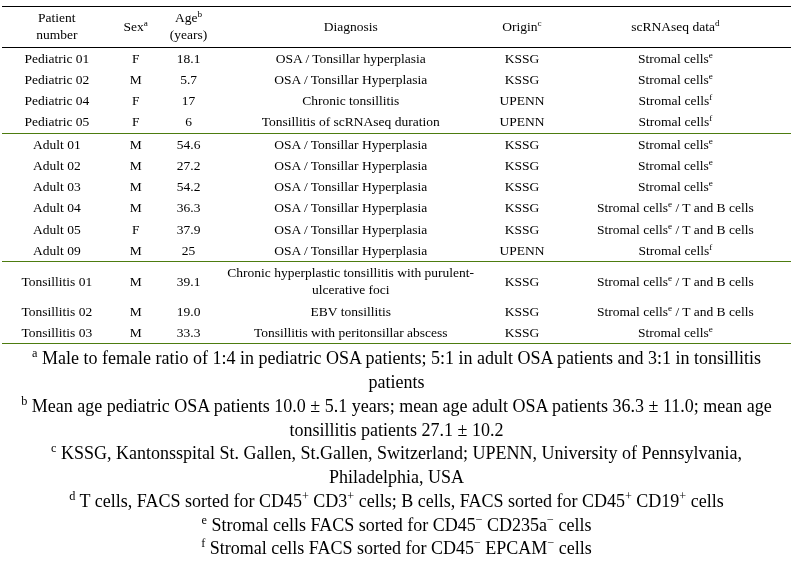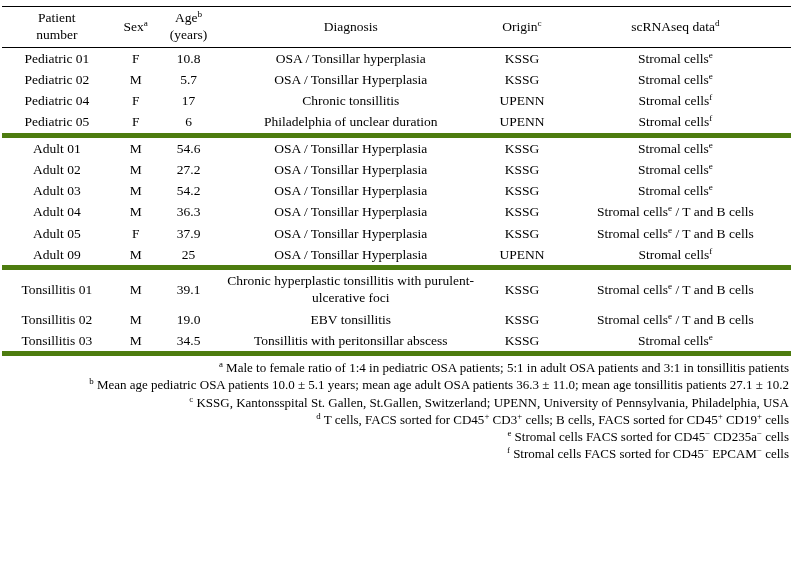--- a/index.html
+++ b/index.html
@@ -27,42 +27,42 @@
   col.c1 { width: 6.1%; }
   col.c2 { width: 7.3%; }
   col.c3 { width: 33.8%; }
   col.c4 { width: 9.6%; }
   col.c5 { width: 29.3%; }
   thead {
     border-top: 1px solid #000;
     border-bottom: 1px solid #000;
   }
   tbody.group {
-    border-bottom: 5px solid #4d7c0f;
+    border-bottom: 1px solid #4d7c0f;
   }
   th, td {
     text-align: center;
     vertical-align: middle;
     font-weight: normal;
     padding: 2px 2px;
     line-height: 1.28;
   }
   th {
     white-space: pre-line;
     padding: 2px 2px 3px 2px;
   }
   sup {
     font-size: 0.68em;
     line-height: 0;
   }
   .footnotes {
     margin-top: 2px;
-    font-size: 13px;
+    font-size: 18px;
     line-height: 1.32;
-    text-align: right;
+    text-align: center;
     padding: 1px 2px;
   }
   .footnote-line {
     margin: 0;
   }
 </style>
 </head>
 <body>
 
 <div class="page">
@@ -85,21 +85,21 @@
           <th>Diagnosis</th>
           <th>Origin<sup>c</sup></th>
           <th>scRNAseq data<sup>d</sup></th>
         </tr>
     </thead>
 
   <tbody class="group">
         <tr>
           <td>Pediatric 01</td>
           <td>F</td>
-          <td>10.8</td>
+          <td>18.1</td>
           <td>OSA / Tonsillar hyperplasia</td>
           <td>KSSG</td>
           <td>Stromal cells<sup>e</sup></td>
         </tr>
         <tr>
           <td>Pediatric 02</td>
           <td>M</td>
           <td>5.7</td>
           <td>OSA / Tonsillar Hyperplasia</td>
           <td>KSSG</td>
@@ -110,21 +110,21 @@
           <td>F</td>
           <td>17</td>
           <td>Chronic tonsillitis</td>
           <td>UPENN</td>
           <td>Stromal cells<sup>f</sup></td>
         </tr>
         <tr>
           <td>Pediatric 05</td>
           <td>F</td>
           <td>6</td>
-          <td>Philadelphia of unclear duration</td>
+          <td>Tonsillitis of scRNAseq duration</td>
           <td>UPENN</td>
           <td>Stromal cells<sup>f</sup></td>
         </tr>
       </tbody>
       <tbody class="group">
         <tr>
           <td>Adult 01</td>
           <td>M</td>
           <td>54.6</td>
           <td>OSA / Tonsillar Hyperplasia</td>
@@ -185,21 +185,21 @@
           <td>Tonsillitis 02</td>
           <td>M</td>
           <td>19.0</td>
           <td>EBV tonsillitis</td>
           <td>KSSG</td>
           <td>Stromal cells<sup>e</sup> / T and B cells</td>
         </tr>
         <tr>
           <td>Tonsillitis 03</td>
           <td>M</td>
-          <td>34.5</td>
+          <td>33.3</td>
           <td>Tonsillitis with peritonsillar abscess</td>
           <td>KSSG</td>
           <td>Stromal cells<sup>e</sup></td>
         </tr>
       </tbody>
     </table>
   <div class="footnotes" id="footnotes">
       <div class="footnote-line"><sup>a</sup> Male to female ratio of 1:4 in pediatric OSA patients; 5:1 in adult OSA patients and 3:1 in tonsillitis patients</div>
       <div class="footnote-line"><sup>b</sup> Mean age pediatric OSA patients 10.0 ± 5.1 years; mean age adult OSA patients 36.3 ± 11.0; mean age tonsillitis patients 27.1 ± 10.2</div>
       <div class="footnote-line"><sup>c</sup> KSSG, Kantonsspital St. Gallen, St.Gallen, Switzerland; UPENN, University of Pennsylvania, Philadelphia, USA</div>

